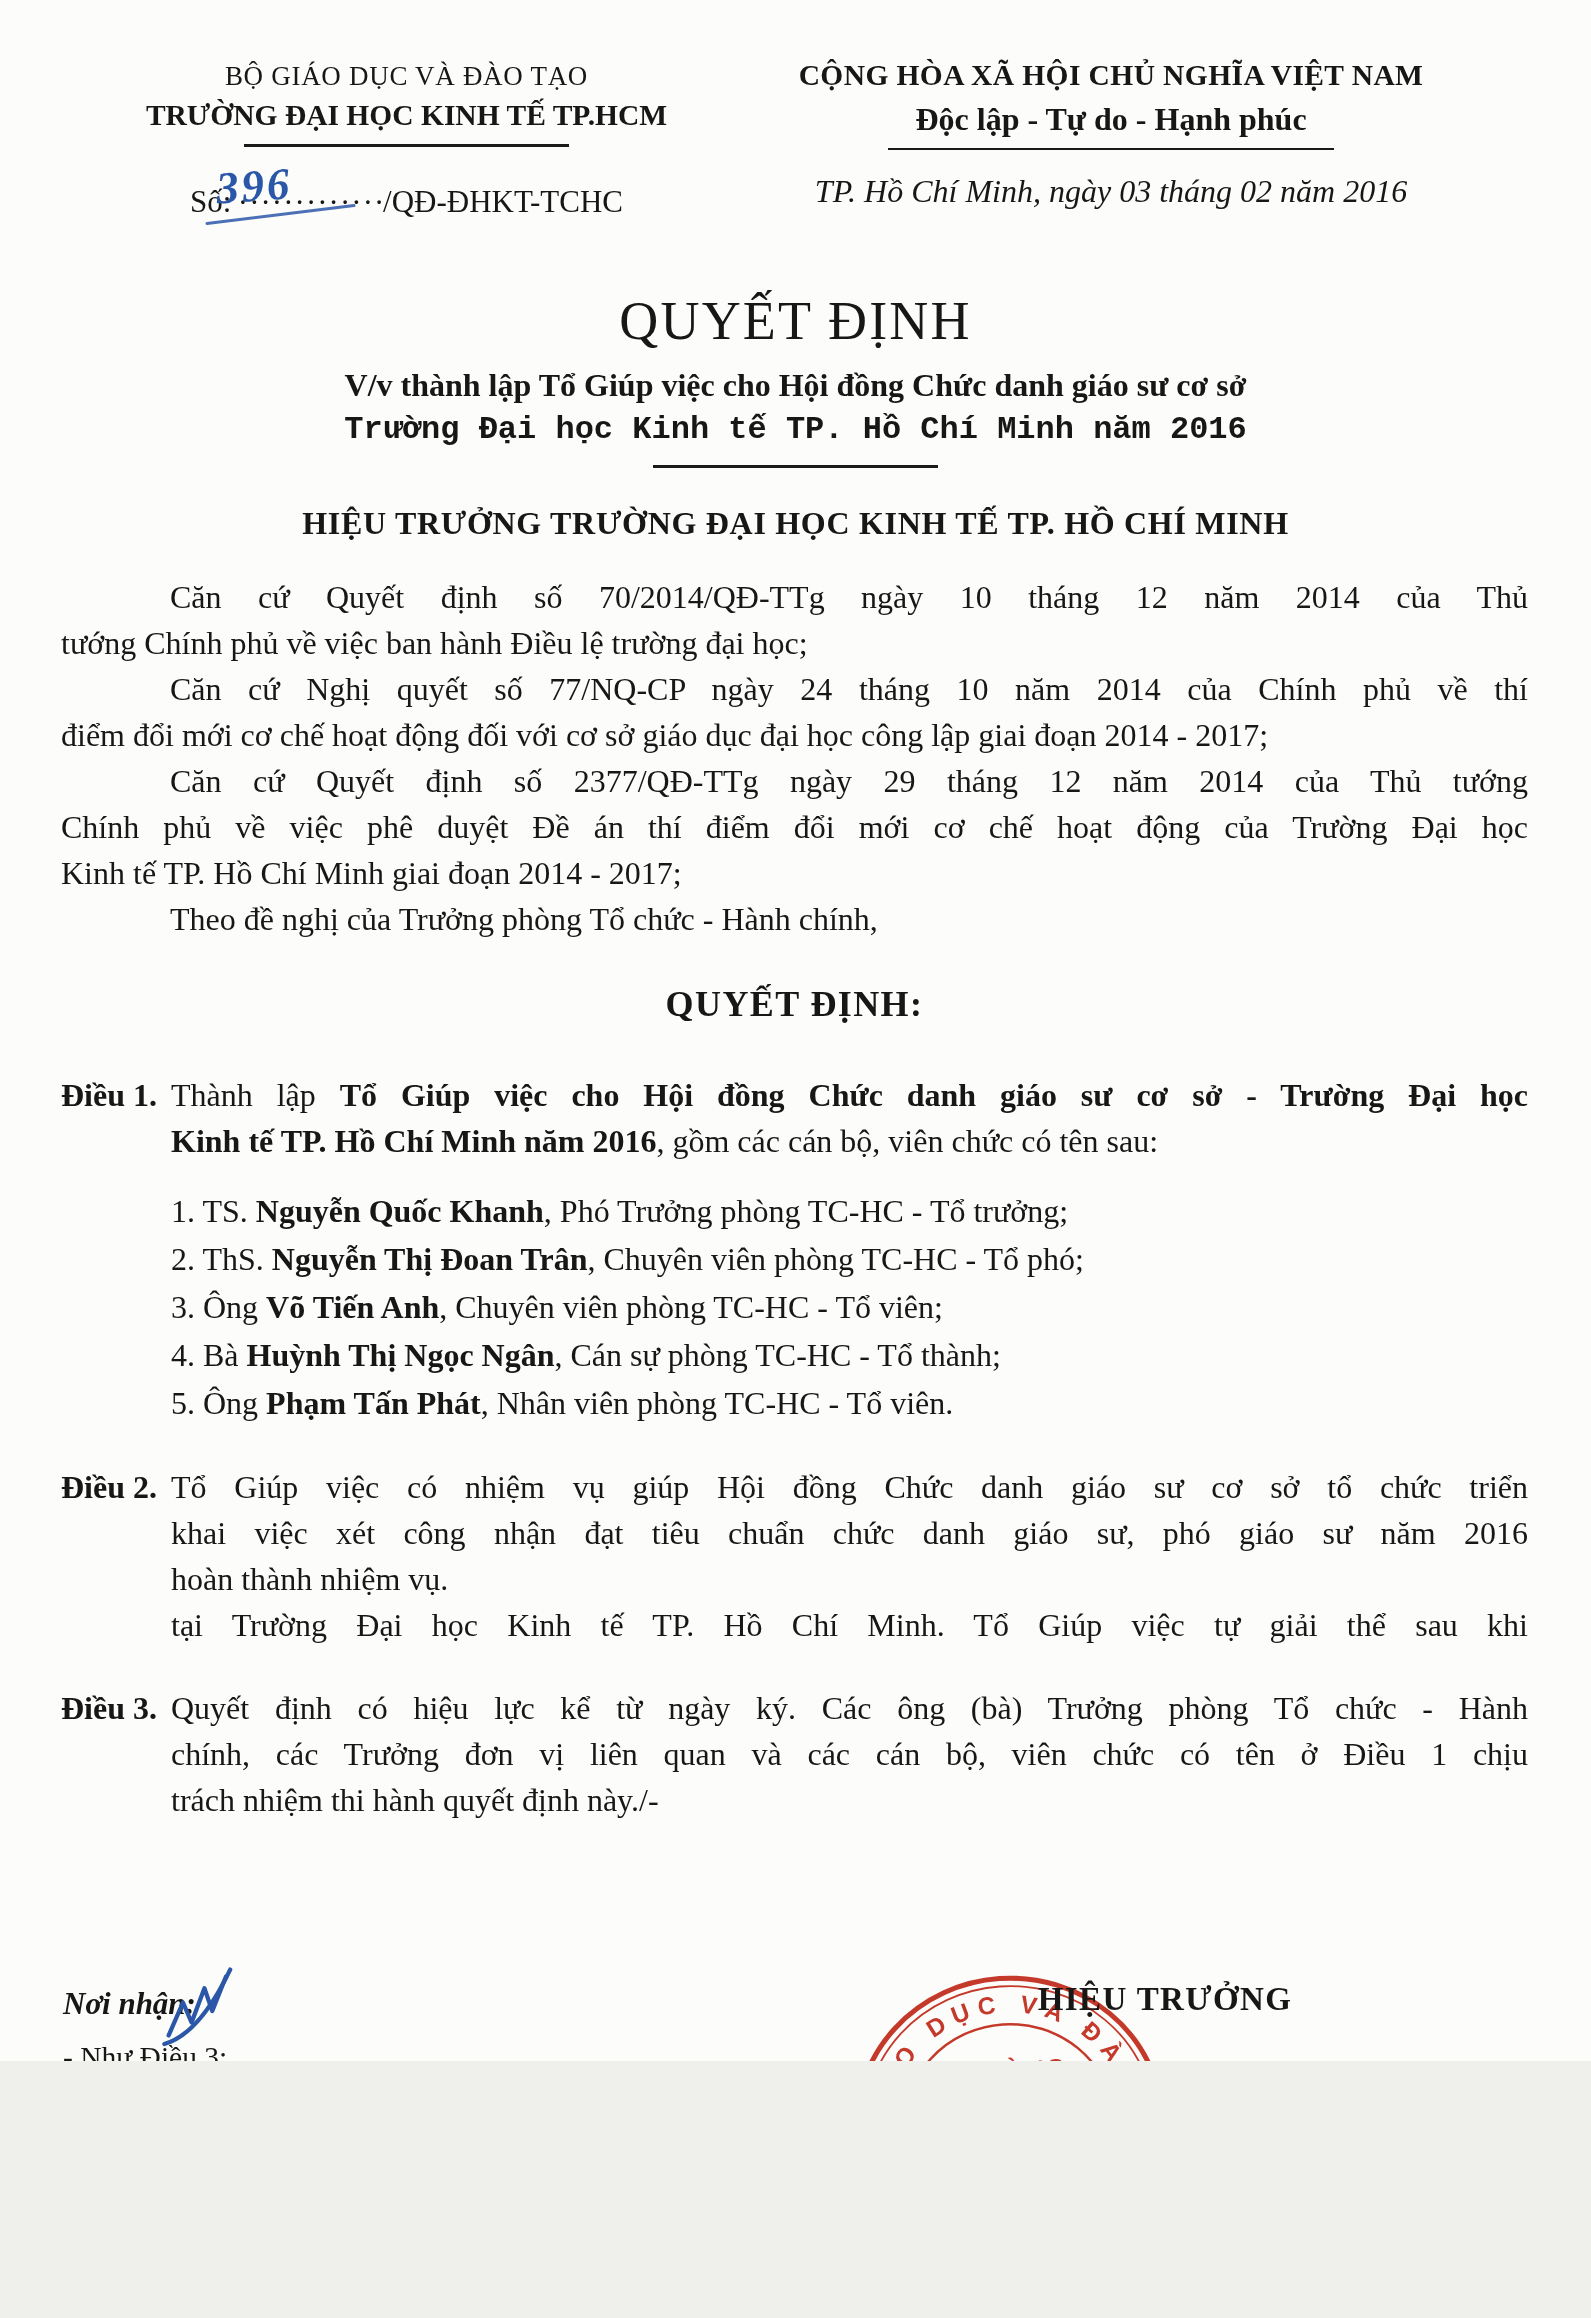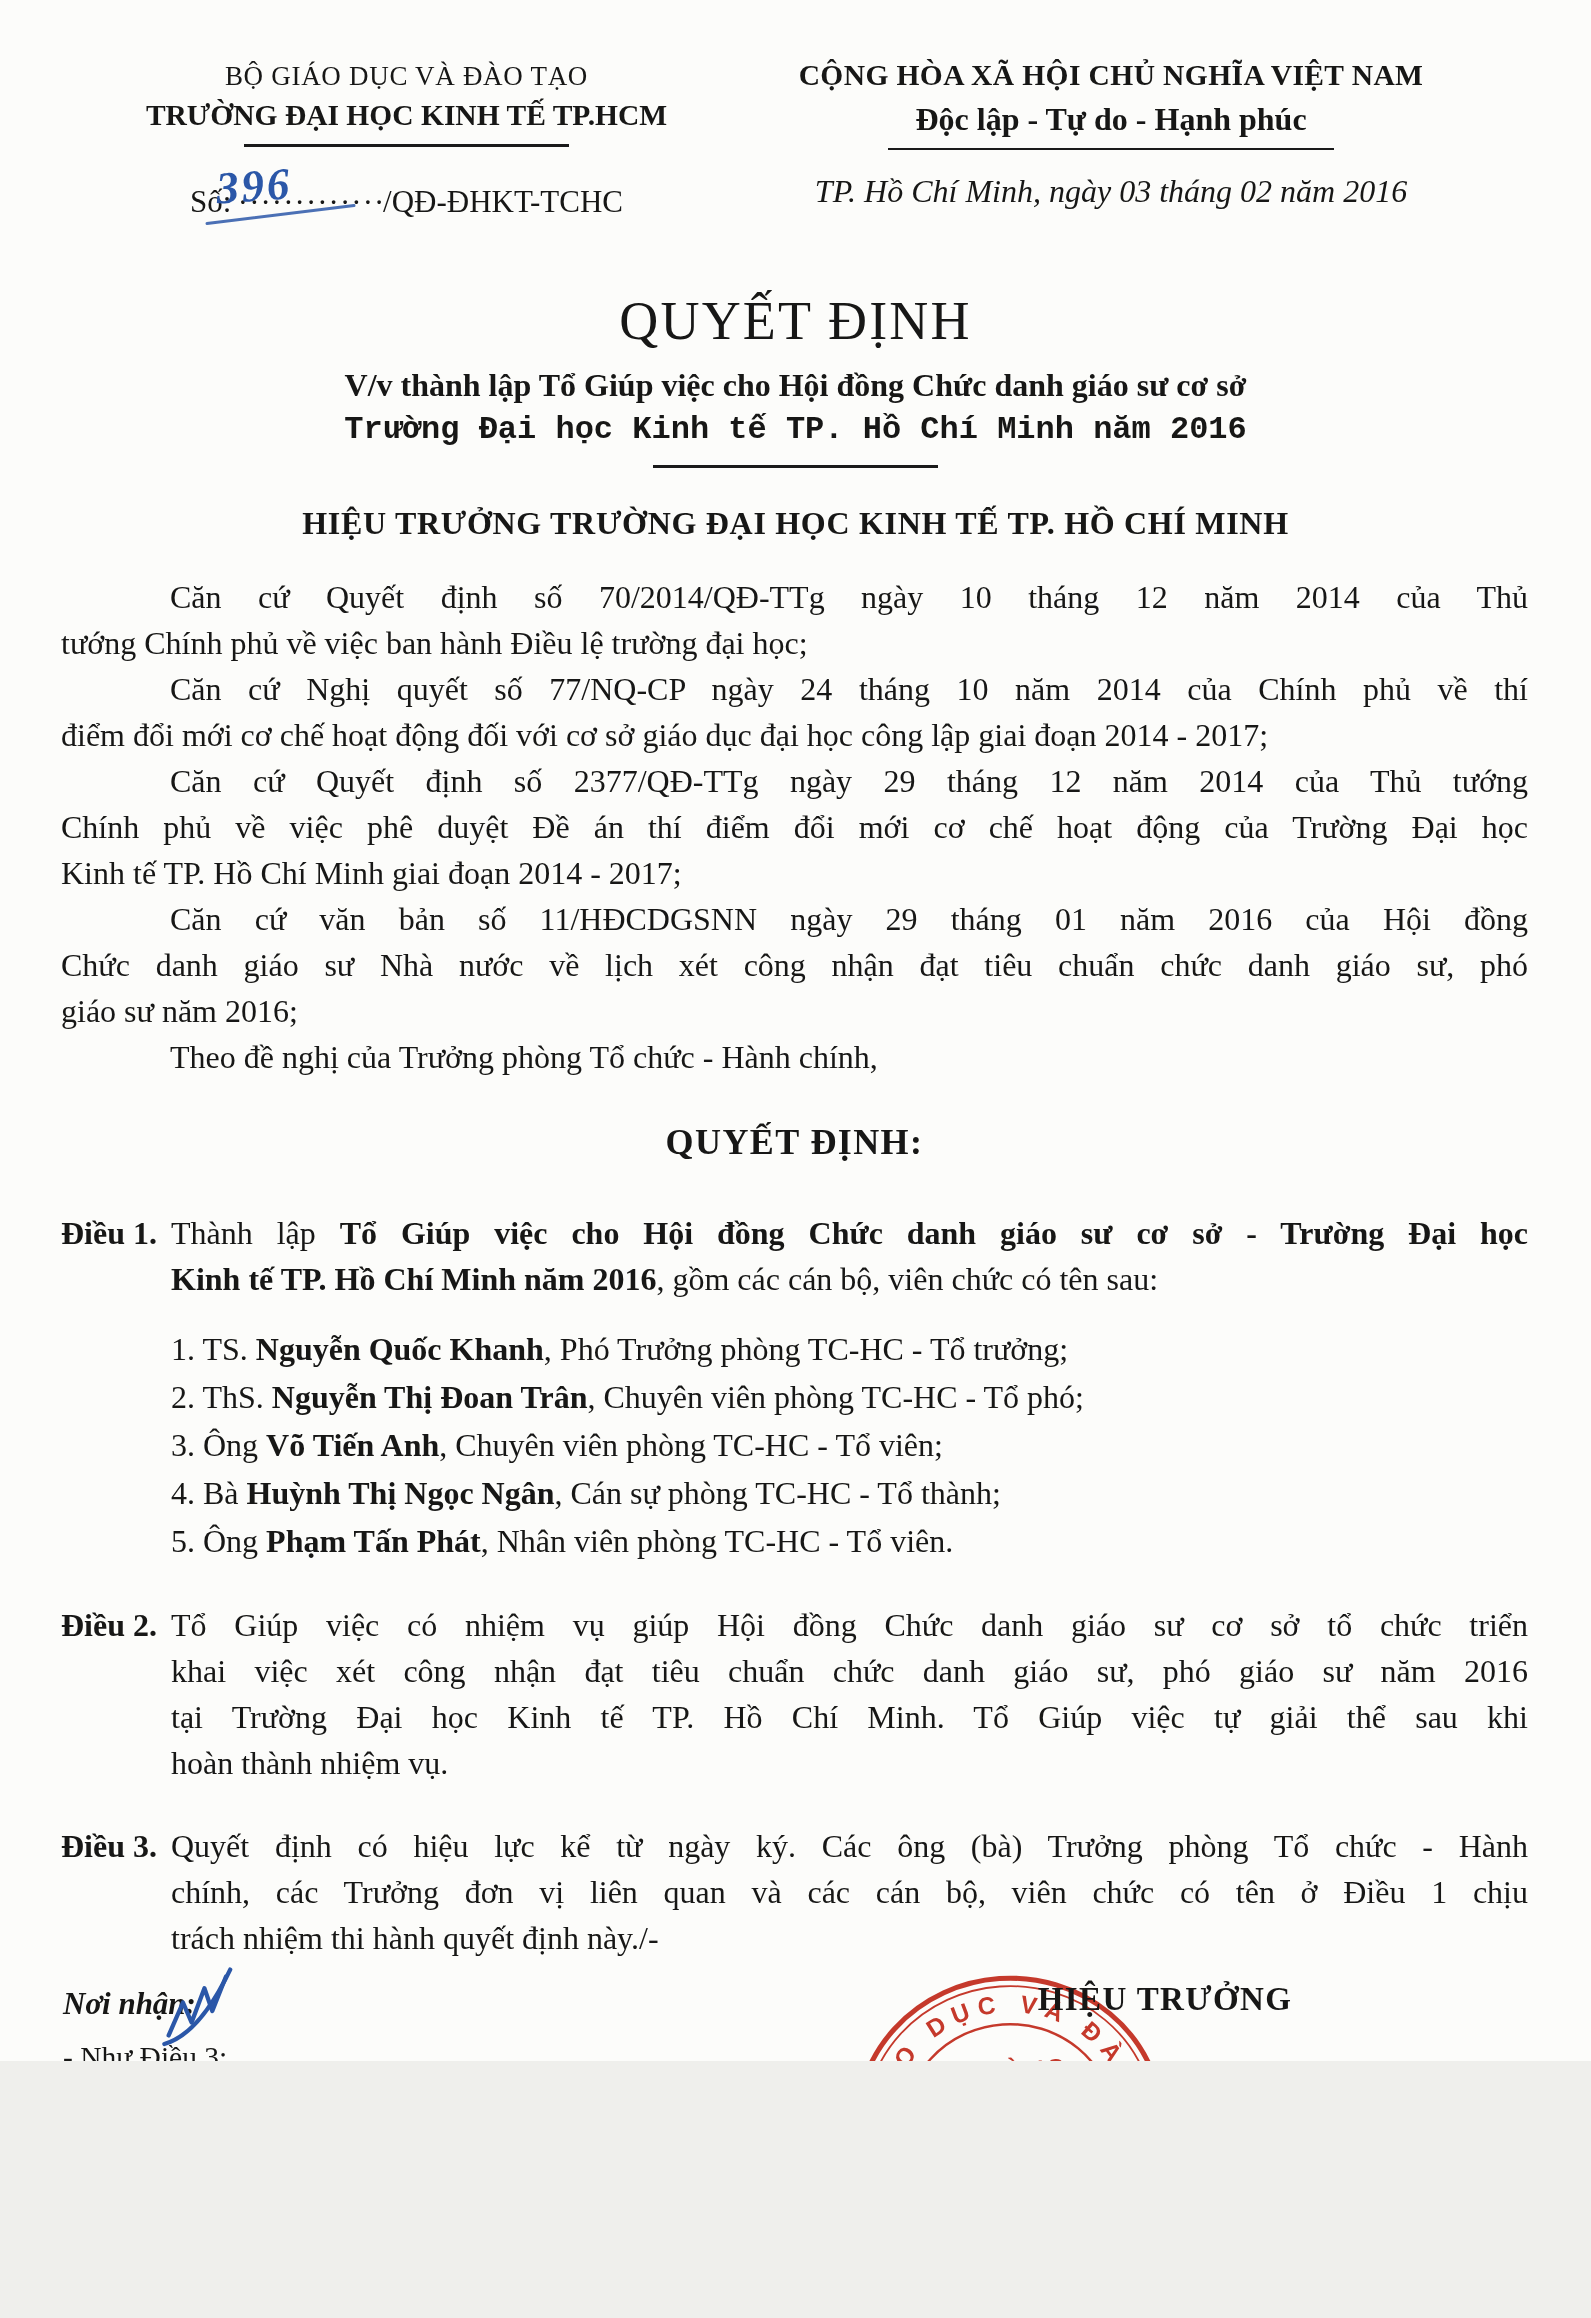--- a/index.html
+++ b/index.html
@@ -110,25 +110,20 @@
     <div class="para">
         <div class="line first"><span>Căn cứ Nghị quyết số 77/NQ-CP ngày 24 tháng 10 năm 2014 của Chính phủ về thí</span></div>
         <div class="line last"><span>điểm đổi mới cơ chế hoạt động đối với cơ sở giáo dục đại học công lập giai đoạn 2014 - 2017;</span></div>
       </div>
     <div class="para">
         <div class="line first"><span>Căn cứ Quyết định số 2377/QĐ-TTg ngày 29 tháng 12 năm 2014 của Thủ tướng</span></div>
         <div class="line"><span>Chính phủ về việc phê duyệt Đề án thí điểm đổi mới cơ chế hoạt động của Trường Đại học</span></div>
         <div class="line last"><span>Kinh tế TP. Hồ Chí Minh giai đoạn 2014 - 2017;</span></div>
       </div>
     <div class="para">
-        <div class="line first"><span>Căn cứ văn bản số 11/HĐCDGSNN ngày 29 tháng 01 năm 2016 của Hội đồng</span></div>
-        <div class="line"><span>Chức danh giáo sư Nhà nước về lịch xét công nhận đạt tiêu chuẩn chức danh giáo sư, phó</span></div>
-        <div class="line last"><span>giáo sư năm 2016;</span></div>
-      </div>
-    <div class="para">
         <div class="line first last"><span>Theo đề nghị của Trưởng phòng Tổ chức - Hành chính,</span></div>
       </div>
 
     <div class="decision-heading">QUYẾT ĐỊNH:</div>
 
     <div class="article first">
       <span class="art-label">Điều 1.</span>
       <div>
           <div class="line first"><span>Thành lập </span><span class="b">Tổ Giúp việc cho Hội đồng Chức danh giáo sư cơ sở - Trường Đại học</span></div>
           <div class="line last"><span class="b">Kinh tế TP. Hồ Chí Minh năm 2016</span><span>, gồm các cán bộ, viên chức có tên sau:</span></div>
@@ -141,22 +136,22 @@
       <div><span>3. Ông </span><span class="b">Võ Tiến Anh</span><span>, Chuyên viên phòng TC-HC - Tổ viên;</span></div>
       <div><span>4. Bà </span><span class="b">Huỳnh Thị Ngọc Ngân</span><span>, Cán sự phòng TC-HC - Tổ thành;</span></div>
       <div><span>5. Ông </span><span class="b">Phạm Tấn Phát</span><span>, Nhân viên phòng TC-HC - Tổ viên.</span></div>
     </div>
 
     <div class="article">
       <span class="art-label">Điều 2.</span>
       <div>
           <div class="line first"><span>Tổ Giúp việc có nhiệm vụ giúp Hội đồng Chức danh giáo sư cơ sở tổ chức triển</span></div>
           <div class="line"><span>khai việc xét công nhận đạt tiêu chuẩn chức danh giáo sư, phó giáo sư năm 2016</span></div>
+          <div class="line last"><span>hoàn thành nhiệm vụ.</span></div>
           <div class="line"><span>tại Trường Đại học Kinh tế TP. Hồ Chí Minh. Tổ Giúp việc tự giải thể sau khi</span></div>
-          <div class="line last"><span>hoàn thành nhiệm vụ.</span></div>
         </div>
     </div>
 
     <div class="article">
       <span class="art-label">Điều 3.</span>
       <div>
           <div class="line first"><span>Quyết định có hiệu lực kể từ ngày ký. Các ông (bà) Trưởng phòng Tổ chức - Hành</span></div>
           <div class="line"><span>chính, các Trưởng đơn vị liên quan và các cán bộ, viên chức có tên ở Điều 1 chịu</span></div>
           <div class="line last"><span>trách nhiệm thi hành quyết định này./-</span></div>
         </div>

